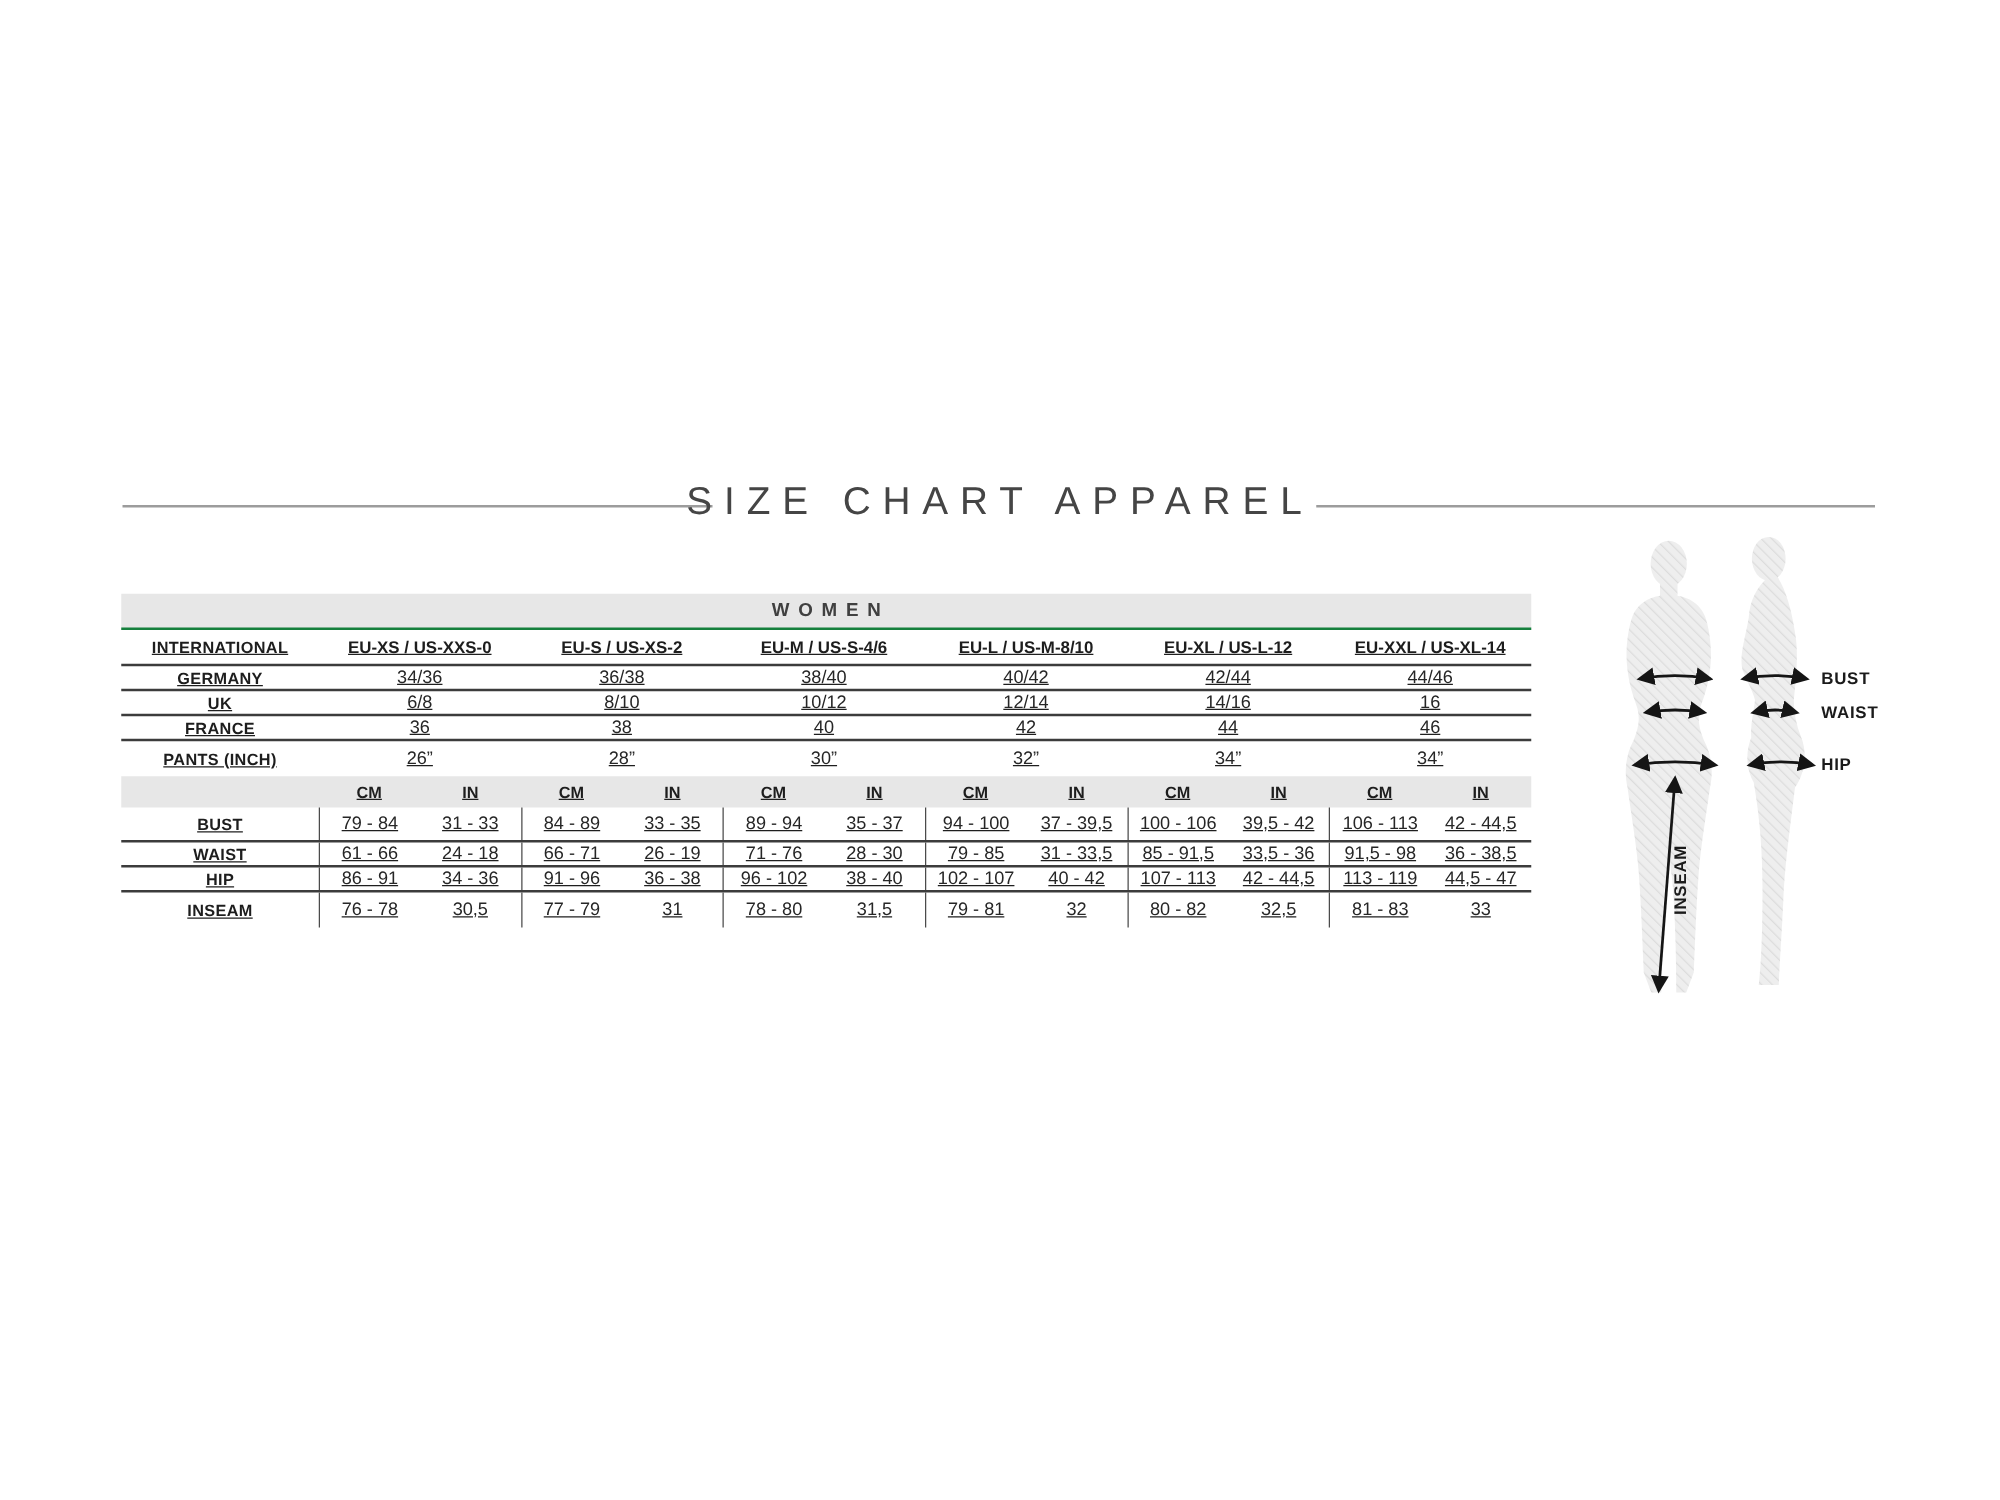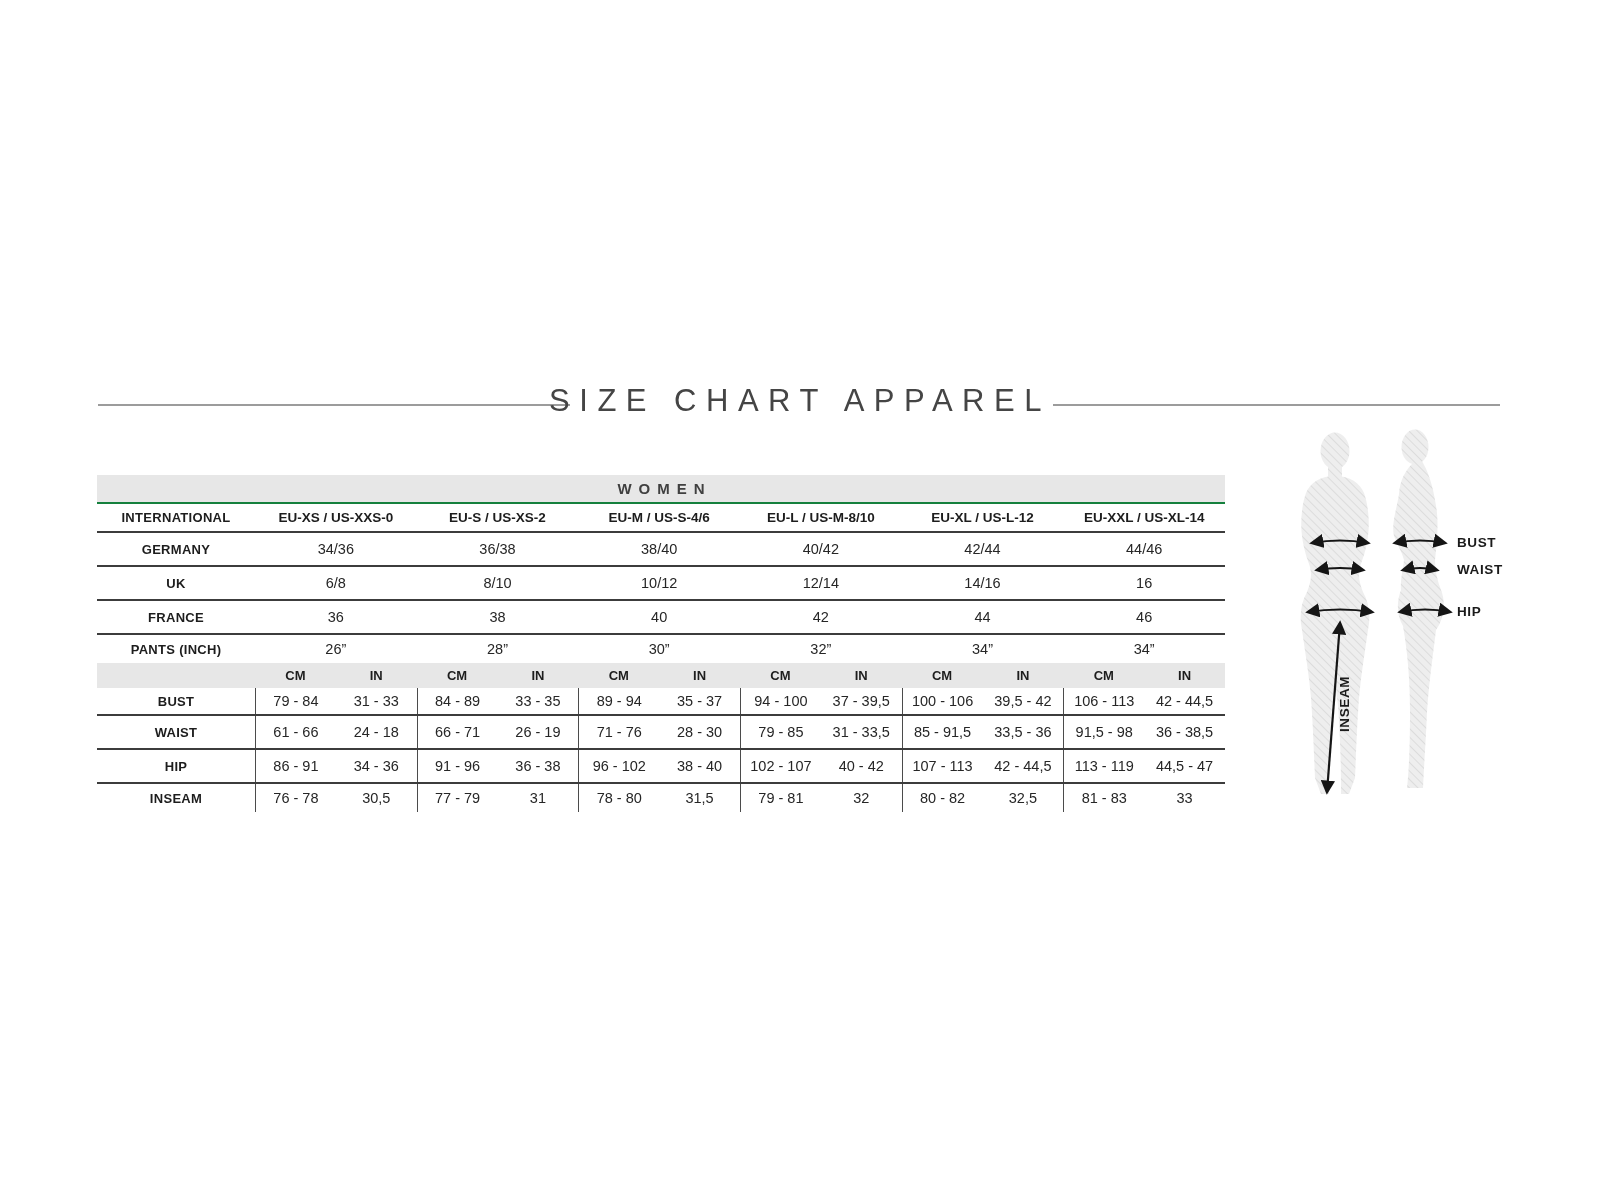--- a/index.html
+++ b/index.html
@@ -11,23 +11,23 @@
   
   #title-text{
     left:0;top:383px;width:1600px;text-align:center;
     font-size:31px;font-weight:400;letter-spacing:9.5px;color:#454545;
   }
   .title-rule{top:404px;height:2px;background:#9c9c9c;}
   #rule-left{left:98px;width:472px;}
   #rule-right{left:1053px;width:447px;}
   
   #women-table{left:97px;top:475px;width:1128px;}
-  .row{display:grid;grid-template-columns:158px repeat(12,1fr);box-sizing:border-box;}
+  .row{display:grid;grid-template-columns:158px repeat(12,1fr);box-sizing:border-box;text-decoration:underline;}
   .row > div{height:100%;display:flex;align-items:center;justify-content:center;box-sizing:border-box;}
-  .r25{height:25px;}.r26{height:34px;}.r27{height:27px;}.r28{height:28px;}.r29{height:29px;}
+  .r25{height:25px;}.r26{height:20px;}.r27{height:27px;}.r28{height:28px;}.r29{height:29px;}
   .hline{border-bottom:2px solid #3c3c3c;}
   .graybar{background:#e7e7e7;}
   #women-bar{display:flex;align-items:center;justify-content:center;
     font-size:15px;font-weight:bold;letter-spacing:7px;text-indent:7px;color:#404040;
     border-bottom:2px solid #15803d;}
   .lbl{font-size:13px;font-weight:bold;letter-spacing:0.3px;color:#1d1d1d;}
   .val{grid-column:span 2;font-size:14.5px;color:#262626;}
   .hdr{grid-column:span 2;font-size:13.5px;font-weight:bold;color:#1d1d1d;}
   .unit{font-size:13px;font-weight:bold;color:#1d1d1d;}
   .mval{font-size:14.5px;color:#262626;}

